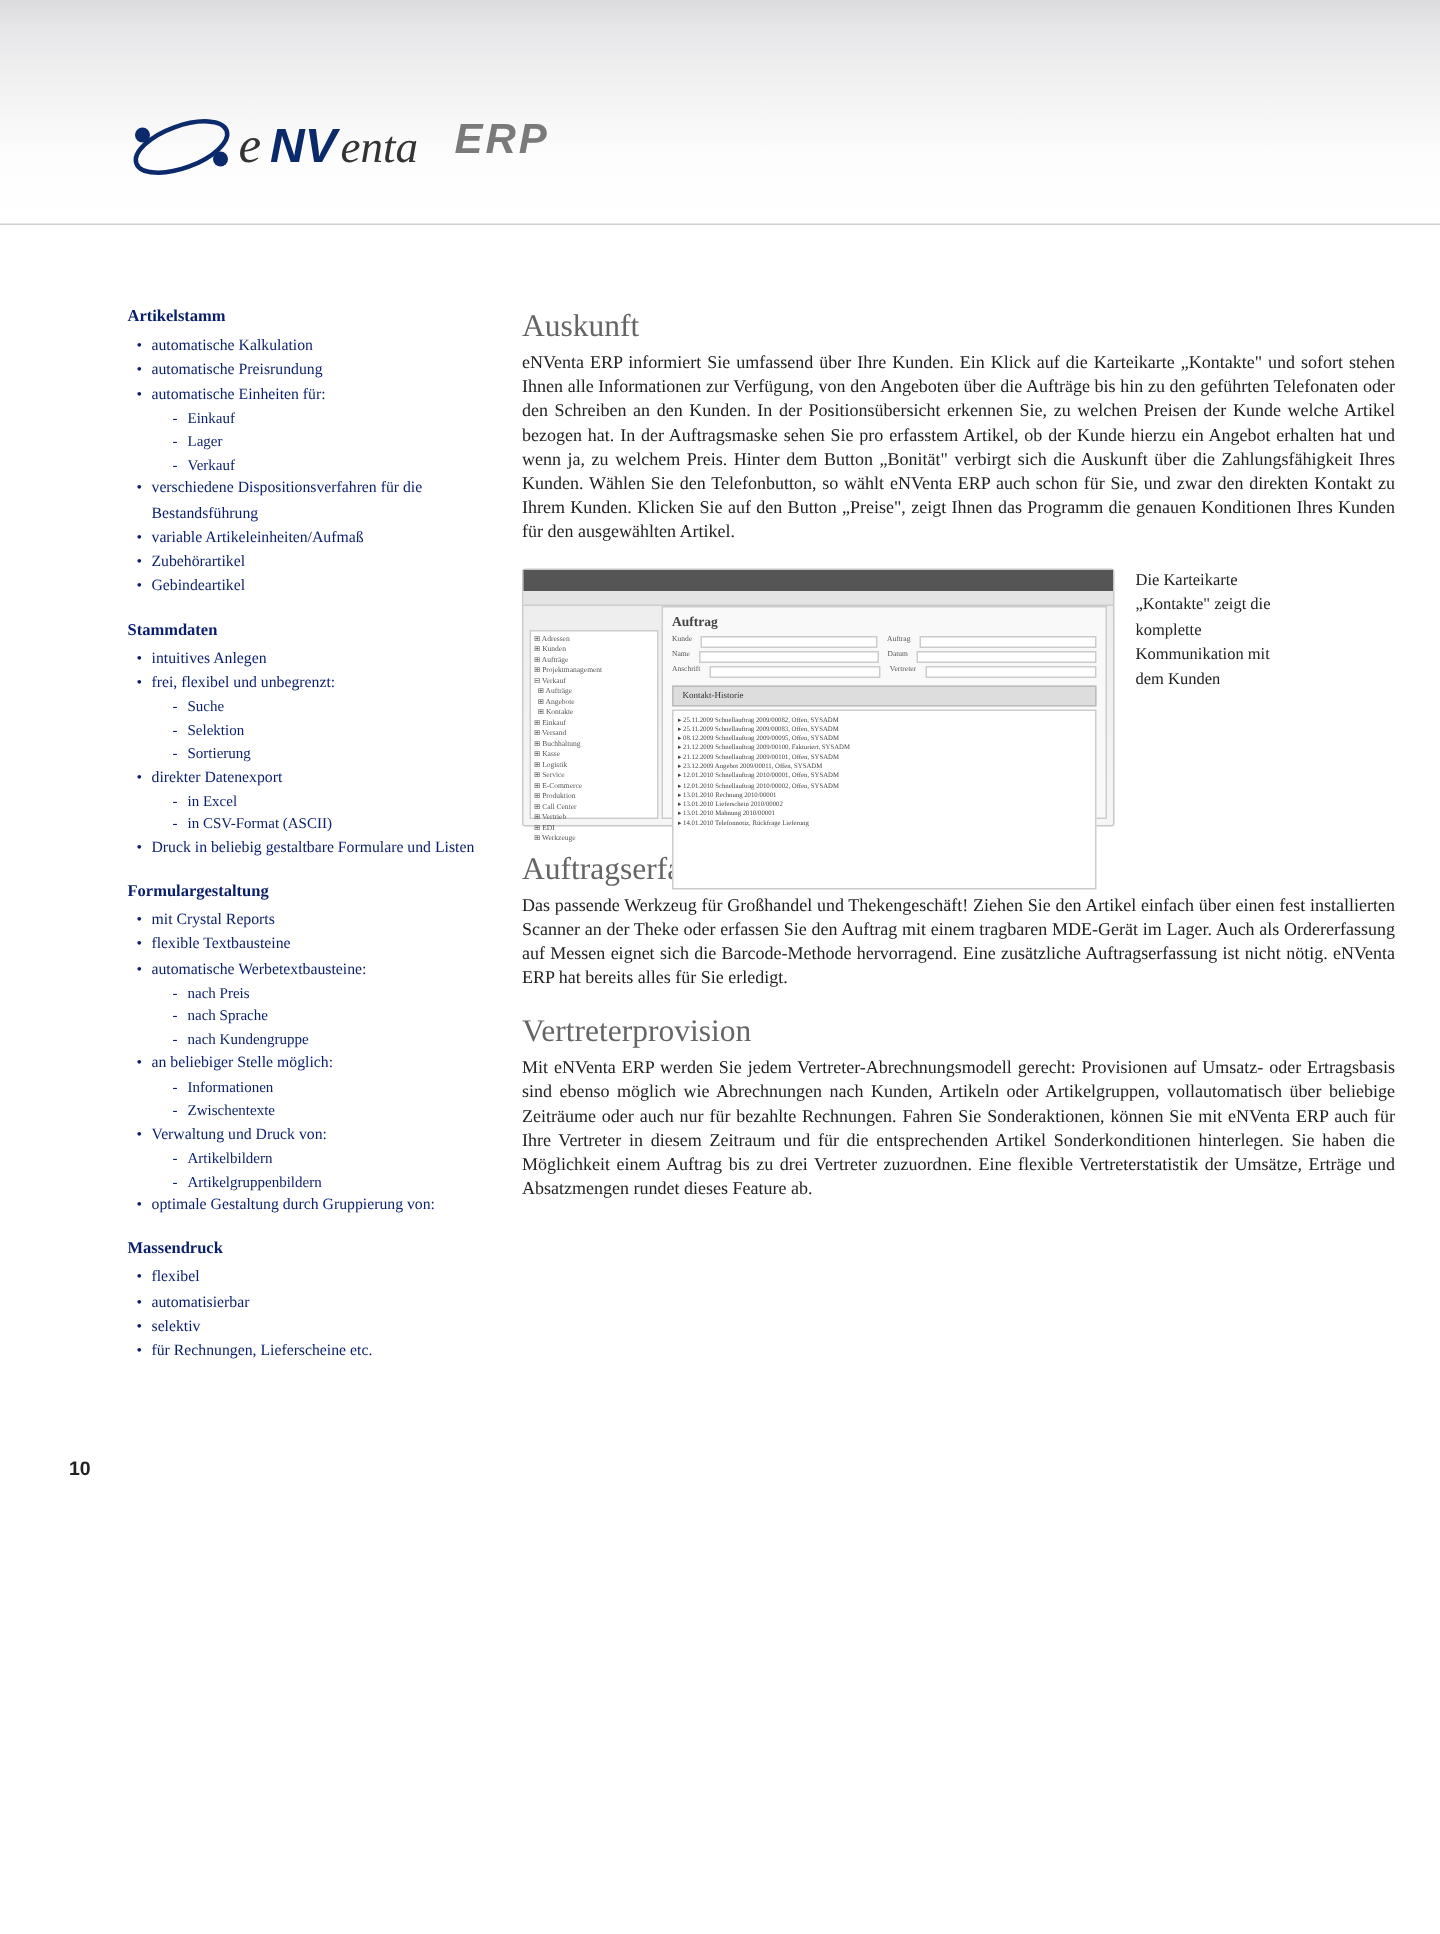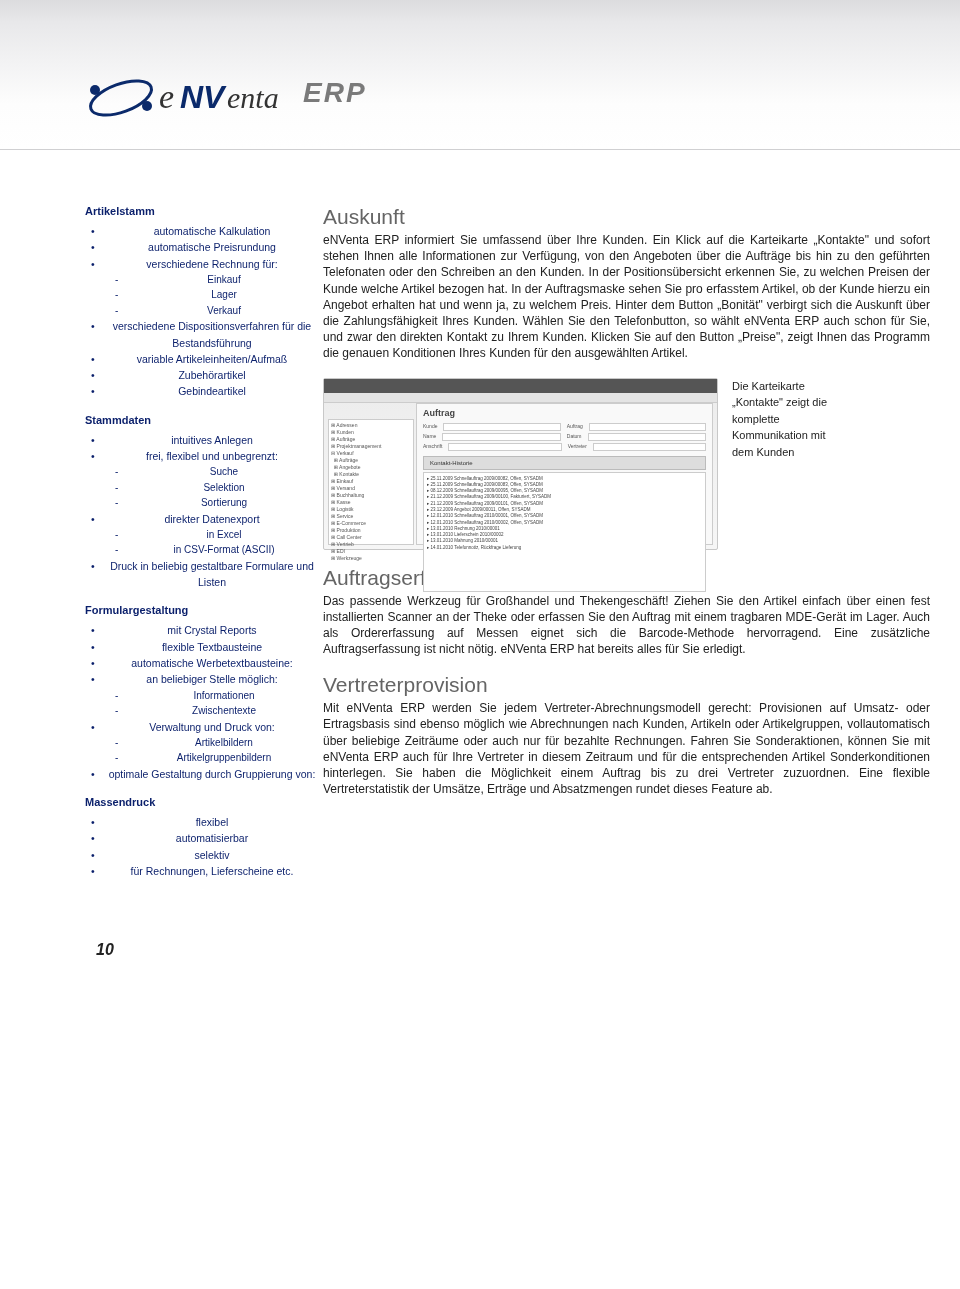--- a/index.html
+++ b/index.html
@@ -18,32 +18,34 @@
   .logo-wrap {
     position: absolute;
     left: 85px;
     top: 58px;
   }
   .logo-svg { width: 300px; height: 80px; }
 
   .page-content {
     display: flex;
     padding: 55px 30px 30px 85px;
+    gap: 25px;
+    font-family: Liberation Serif, serif;
   }
   .left-col { width: 238px; flex: 0 0 238px; }
   .right-col { flex: 1; }
 
   .section-title {
     font-size: 11px;
     font-weight: bold;
     color: #0a1f6b;
     margin-bottom: 6px;
   }
   .sect { margin-bottom: 14px; }
-  .bullet-list { list-style: none; padding-left: 6px; text-align: center; }
+  .bullet-list { list-style: none; padding-left: 6px; }
   .bullet-list > li {
     position: relative;
     padding-left: 10px;
     font-size: 10.5px;
     color: #0a1f6b;
     line-height: 1.55;
   }
   .bullet-list > li::before {
     content: "•";
     position: absolute;
@@ -111,26 +113,25 @@
     font-size:4.5px; color:#444; padding:3px; height:120px; overflow:hidden;
   }
   .screenshot-box .list-area .line { white-space:nowrap; overflow:hidden; line-height:1.4; }
   .caption-text {
     font-size: 11px;
     color: #222;
     line-height: 1.5;
     width: 110px;
   }
   .page-number {
-    font-size: 16px;
+    font-size: 13px;
     font-weight: bold;
     color: #222;
-    margin-left: 96px;
+    margin-left: 46px;
     margin-top: 18px;
-    font-style: italic;
   }
 </style>
 </head>
 <body>
 
 <div class="header-bar">
   <div class="logo-wrap">
     <svg class="logo-svg" viewBox="0 0 300 80">
       <ellipse cx="36" cy="40" rx="32" ry="14" fill="none" stroke="#0b2a6b" stroke-width="3" transform="rotate(-20 36 40)"></ellipse>
       <circle cx="10" cy="32" r="5" fill="#0b2a6b"></circle>
@@ -146,21 +147,21 @@
 <div class="page-content">
 
   <div class="left-col">
 
     <div class="sect">
       <div class="section-title">Artikelstamm</div>
       <ul class="bullet-list">
         <li>automatische Kalkulation</li>
         <li>automatische Preisrundung</li>
         <li>
-          <span>verschiedene Rechnung für:</span>
+          <span>automatische Einheiten für:</span>
           <ul class="sub-list">
             <li>Einkauf</li>
             <li>Lager</li>
             <li>Verkauf</li>
           </ul>
         </li>
         <li>verschiedene Dispositionsverfahren für die Bestandsführung</li>
         <li>variable Artikeleinheiten/Aufmaß</li>
         <li>Zubehörartikel</li>
         <li>Gebindeartikel</li>
@@ -190,20 +191,25 @@
       </ul>
     </div>
 
     <div class="sect">
       <div class="section-title">Formulargestaltung</div>
       <ul class="bullet-list">
         <li>mit Crystal Reports</li>
         <li>flexible Textbausteine</li>
         <li>
           <span>automatische Werbetextbausteine:</span>
+          <ul class="sub-list">
+            <li>nach Preis</li>
+            <li>nach Sprache</li>
+            <li>nach Kundengruppe</li>
+          </ul>
         </li>
         <li>
           <span>an beliebiger Stelle möglich:</span>
           <ul class="sub-list">
             <li>Informationen</li>
             <li>Zwischentexte</li>
           </ul>
         </li>
         <li>
           <span>Verwaltung und Druck von:</span>

